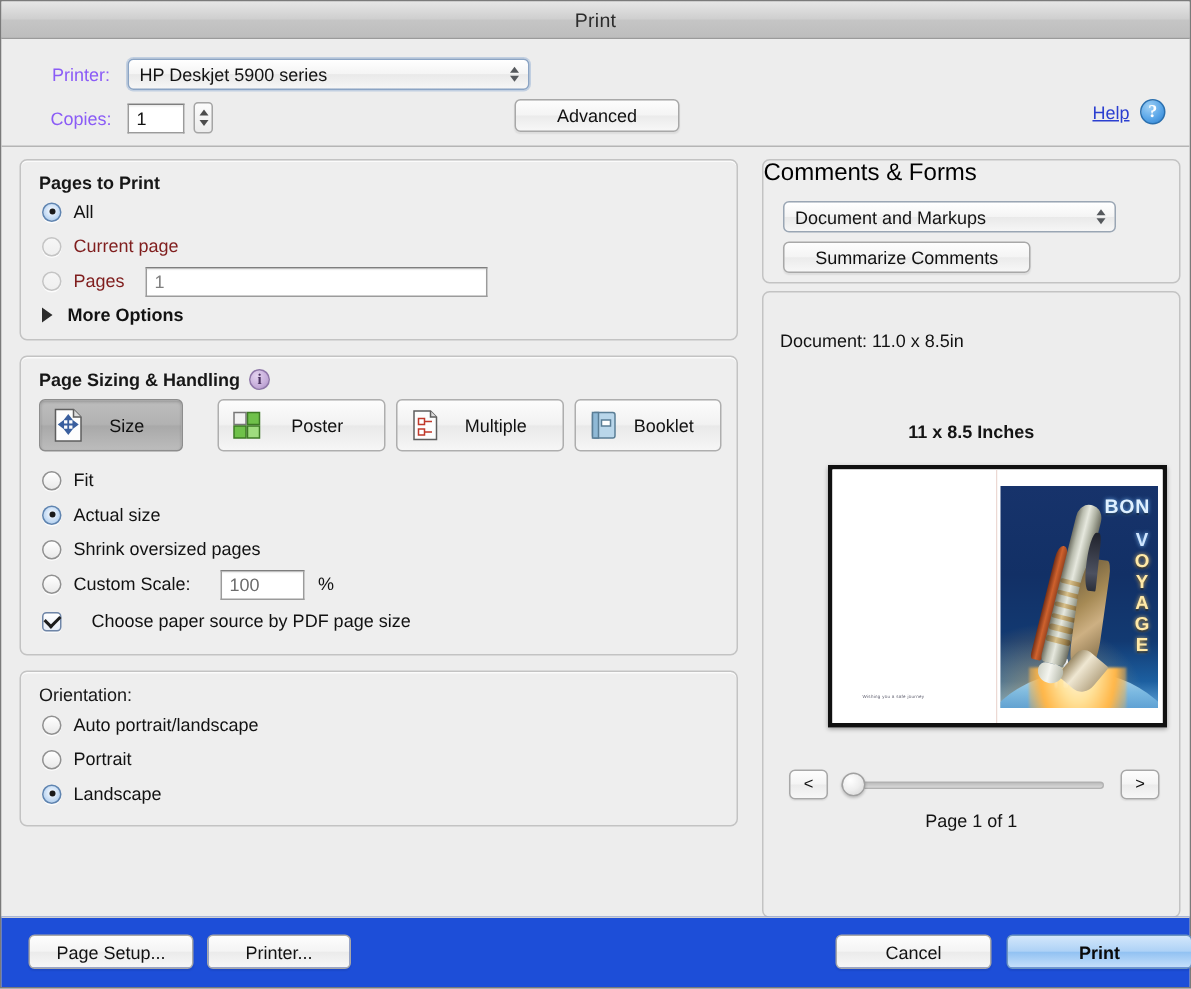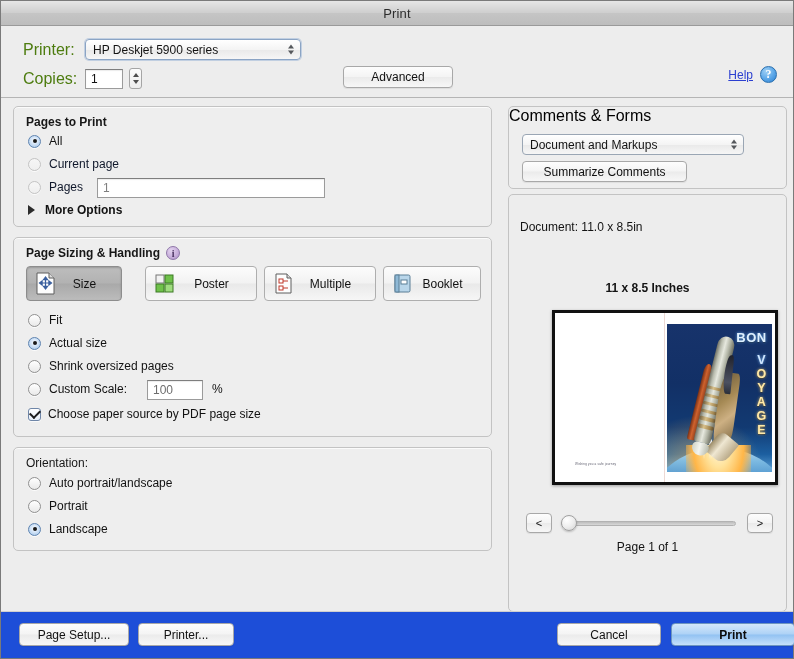--- a/index.html
+++ b/index.html
@@ -47,22 +47,23 @@
   #topbar {
     flex: 0 0 72px;
     background: #ededed;
     border-bottom: 1px solid #b5b5b5;
     position: relative;
     padding: 0;
   }
   .row-printer { position: absolute; left: 22px; top: 13px; display: flex; align-items: center; }
   .row-copies  { position: absolute; left: 22px; top: 42px; display: flex; align-items: center; }
   .fieldlabel {
-    font-size: 16px; color: #4d7c0f;
+    font-size: 12px; color: #8b5cf6;
     width: 62px;
+    text-align: center;
   }
 
   
   .popup {
     position: relative;
     height: 21px;
     border: 1px solid #9aa6b4;
     border-radius: 4px;
     background: linear-gradient(to bottom, #ffffff 0%, #f4f4f4 50%, #e9e9e9 51%, #f6f6f6 100%);
     display: flex;
@@ -76,21 +77,21 @@
   .popup .arrows {
     position: absolute; right: 5px; top: 50%;
     transform: translateY(-50%);
     width: 9px; height: 15px;
     display: flex; flex-direction: column; justify-content: center; align-items: center;
   }
   .popup .arrows i { display: block; width: 0; height: 0; border-left: 3.5px solid transparent; border-right: 3.5px solid transparent; }
   .popup .arrows i.up   { border-bottom: 4px solid #55585c; margin-bottom: 2px; }
   .popup .arrows i.down { border-top: 4px solid #55585c; }
 
-  #printer-popup { width: 216px; }
+  #printer-popup { width: 268px; }
 
   
   .btn {
     height: 22px;
     border: 1px solid #a8a8a8;
     border-radius: 4px;
     background: linear-gradient(to bottom, #fdfdfd 0%, #f4f4f4 48%, #ebebeb 52%, #f7f7f7 100%);
     font-size: 12px;
     color: #111;
     display: inline-flex;
@@ -150,21 +151,21 @@
     background: linear-gradient(to bottom, #ffffff, #e7eef8);
     border-color: #6f86a8;
   }
   .checkbox.checked::after {
     content: "";
     width: 8px; height: 5px;
     border-left: 2px solid #1d1d1d;
     border-bottom: 2px solid #1d1d1d;
     transform: rotate(-45deg) translate(1px,-1px);
   }
-  .cbrow { display: flex; align-items: center; gap: 7px; font-size: 12px; color: #111; }
+  .cbrow { display: flex; align-items: center; gap: 20px; font-size: 12px; color: #111; }
   #grayscale-row { position: absolute; left: 344px; top: 72px; }
 
   
   #help-wrap { position: absolute; right: 16px; top: 40px; display: flex; align-items: center; gap: 7px; }
   #help-link { font-size: 12px; color: #2b3fd0; text-decoration: underline; cursor: pointer; }
   .helpicon {
     width: 17px; height: 17px; border-radius: 50%;
     background: radial-gradient(circle at 35% 28%, #9fd0f5 0%, #5aa6e8 55%, #2b7fd0 100%);
     border: 1px solid #2a6fae;
     color: #fff; font-size: 12px; font-weight: bold;
@@ -212,21 +213,21 @@
   }
   .radio.on {
     background: radial-gradient(circle at 50% 42%, #ffffff 0%, #d6e6f8 40%, #9dc2e8 100%);
     border-color: #5f84b0;
   }
   .radio.on::after {
     content:""; width: 4px; height: 4px; border-radius: 50%; background: #1a1a1a;
   }
   .radio.dim { background: linear-gradient(to bottom, #f6f6f6, #efefef); border-color: #c4c4c4; }
   .rrow { display: flex; align-items: center; gap: 8px; font-size: 12px; color: #121212; position: absolute; }
-  .rrow.disabled { color: #0f172a; }
+  .rrow.disabled { color: #7f1d1d; }
 
   
   .tri {
     width: 0; height: 0;
     border-top: 5px solid transparent;
     border-bottom: 5px solid transparent;
     border-left: 7px solid #2c2c2c;
   }
 
   

